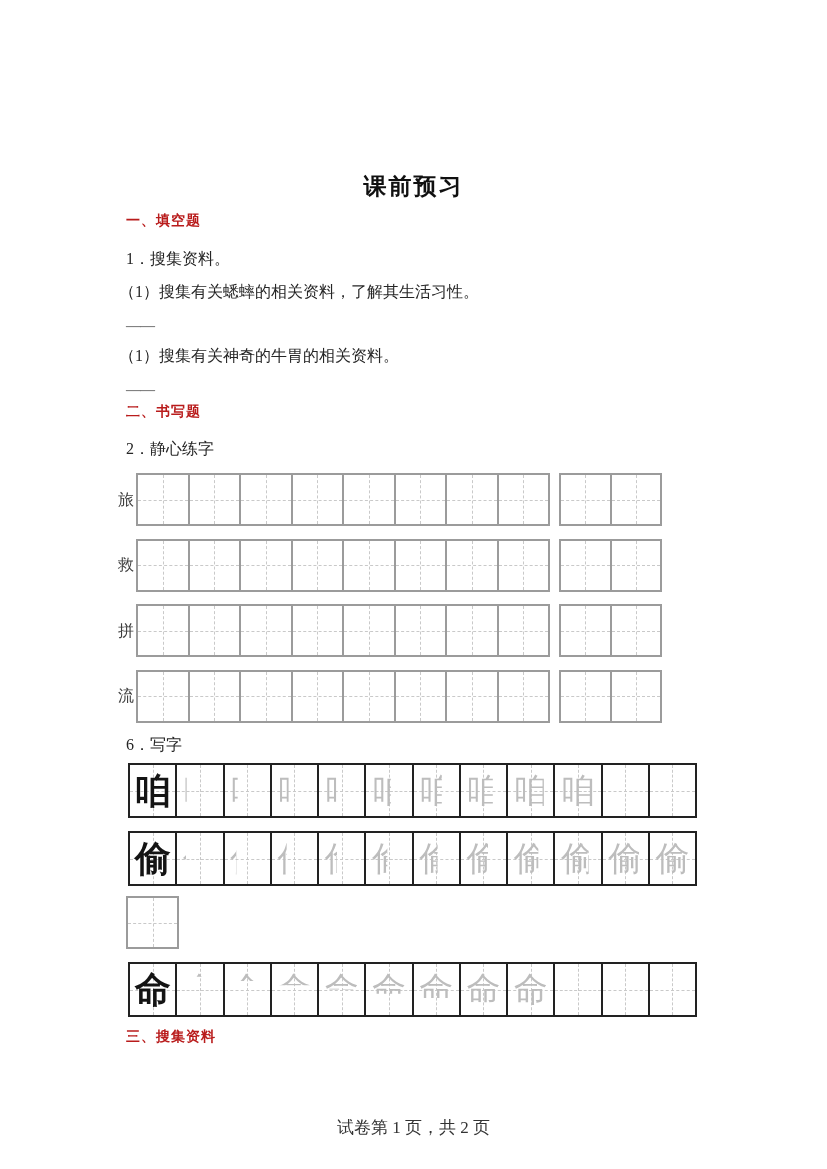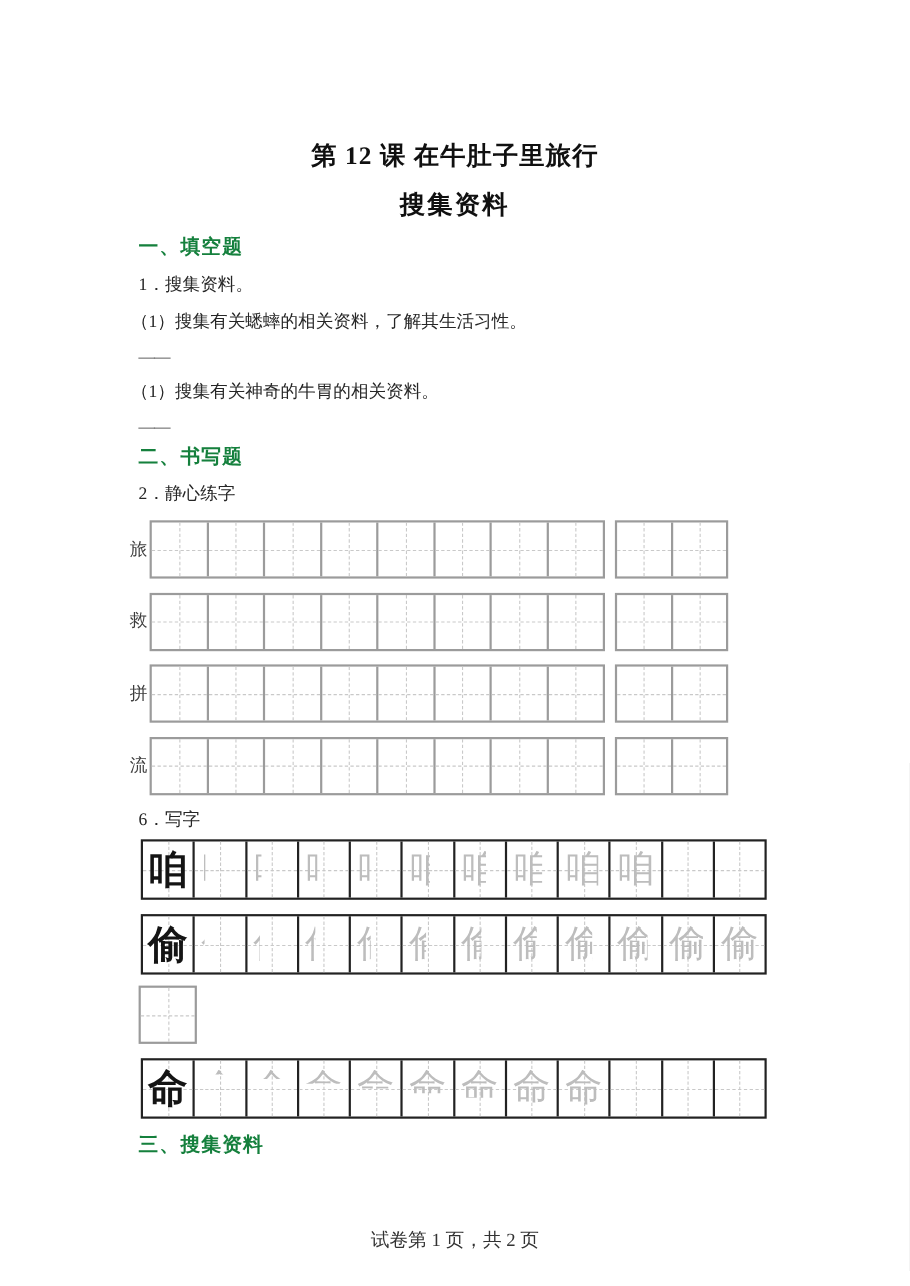--- a/index.html
+++ b/index.html
@@ -13,21 +13,21 @@
     position:absolute; top:126px; left:0; width:100%; text-align:center;
     font-size:23px; font-weight:bold; color:#101010; letter-spacing:1px;
   }
   .subtitle{
     position:absolute; top:171px; left:0; width:100%; text-align:center;
     font-size:23px; font-weight:bold; color:#101010; letter-spacing:2px;
   }
   .sec-heading{
     position:absolute; left:126px;
     font-family:"Liberation Sans","DejaVu Sans",sans-serif;
-    font-weight:bold; font-size:18px; color:#15803d; letter-spacing:1px;
+    font-weight:bold; font-size:14px; color:#b91c1c; letter-spacing:1px;
   }
   .s1{top:212px;} .s2{top:403px;} .s3{top:1028px;}
   .body-text{position:absolute; font-size:16px; color:#262626;}
   .item1{left:126px; top:249px;}
   .sub1{left:119px; top:282px;}
   .sub2{left:119px; top:346px;}
   .item2{left:126px; top:439px;}
   .item3{left:126px; top:735px;}
   .blank-line{
     position:absolute; left:126px; font-size:15px; font-weight:bold;
@@ -85,22 +85,21 @@
   .footer{
     position:absolute; top:1116px; left:0; width:100%; text-align:center;
     font-size:17px; color:#333;
   }
 </style>
 </head>
 <body>
 
 <div class="page">
 
-  <div class="title">第 12 课 在牛肚子里旅行</div>
-  <div class="subtitle">搜集资料</div>
+  <div class="subtitle">课前预习</div>
 
   <div class="sec-heading s1">一、填空题</div>
   <div class="body-text item1">1．搜集资料。</div>
   <div class="body-text sub1">（1）搜集有关蟋蟀的相关资料，了解其生活习性。</div>
   <div class="blank-line b1">——</div>
   <div class="body-text sub2">（1）搜集有关神奇的牛胃的相关资料。</div>
   <div class="blank-line b2">——</div>
 
   <div class="sec-heading s2">二、书写题</div>
   <div class="body-text item2">2．静心练字</div>

